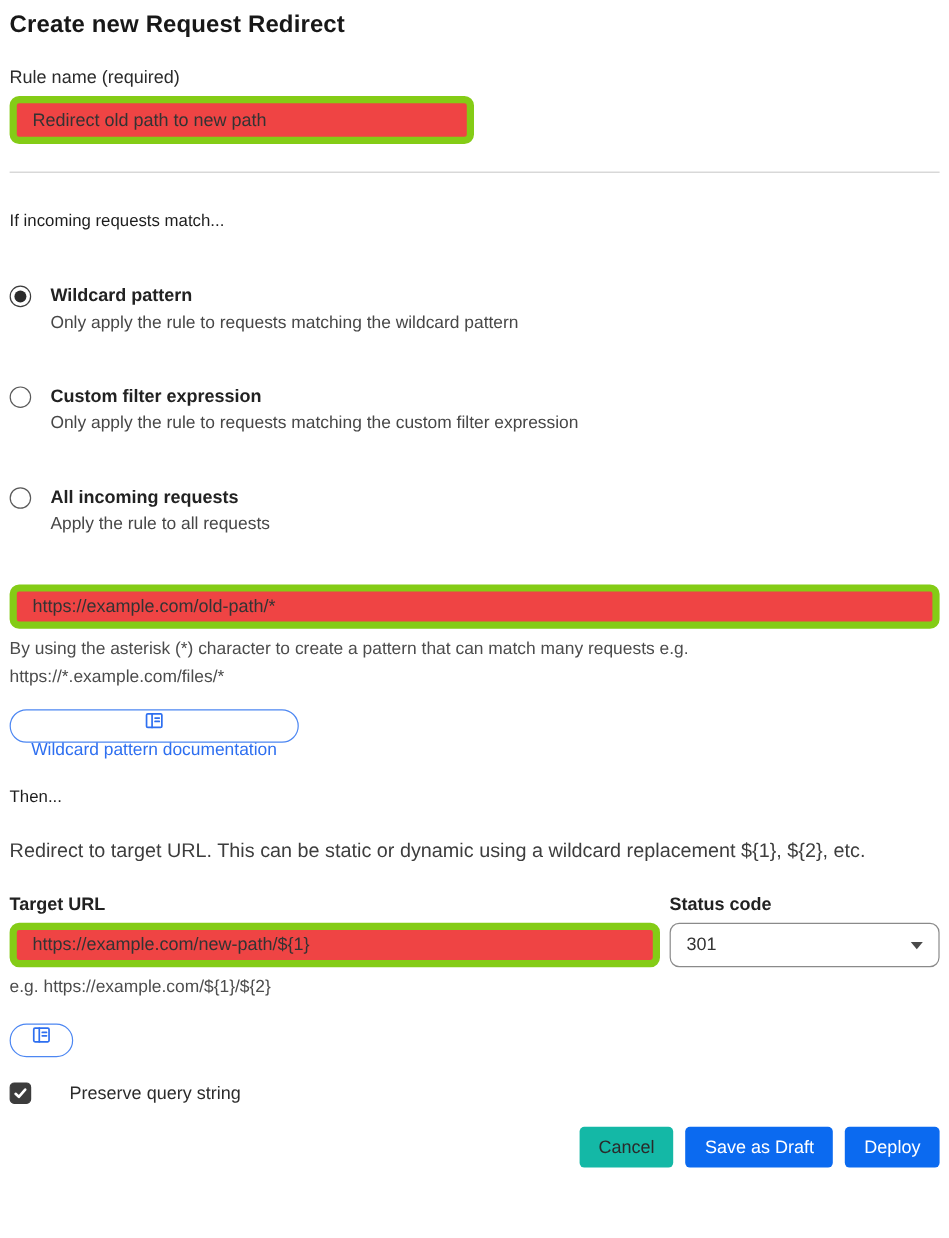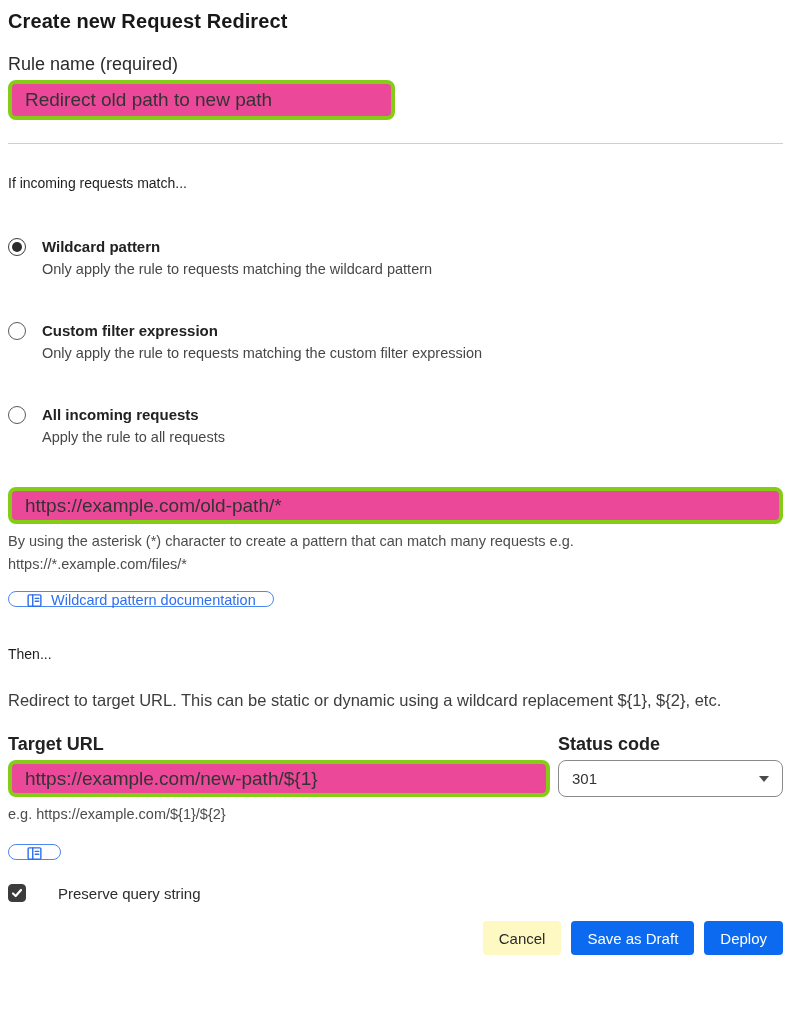--- a/index.html
+++ b/index.html
@@ -15,38 +15,38 @@
     font-size: 20px;
     line-height: 26px;
     font-weight: 700;
     color: #181818;
     letter-spacing: 0.1px;
   }
 
   .field-label {
     display: block;
     margin-top: 21px;
-    font-size: 18px;
+    font-size: 15px;
     line-height: 19px;
     color: #2b2b2b;
   }
   .field-label.bold { font-weight: 700; color: #222; }
 
   input.text-input {
     display: block;
     margin-top: 6px;
     height: 40px;
     width: 387px;
-    border: 4px solid #84cc16;
+    border: 6px solid #84cc16;
     border-radius: 8px;
     padding: 0 13px;
     font-family: "Liberation Sans", "DejaVu Sans", sans-serif;
-    font-size: 19px;
+    font-size: 15px;
     color: #333333;
-    background: #ec4899;
+    background: #ef4444;
     outline: none;
   }
   input.text-input.full { width: 100%; height: 37px; }
 
   .help-text {
     margin-top: 4px;
     font-size: 14.5px;
     line-height: 23px;
     color: #4c4c4c;
   }
@@ -95,30 +95,32 @@
     font-size: 14.5px;
     line-height: 21px;
     color: #474747;
   }
 
   .url-block { margin-top: 39px; }
 
   .doc-button {
     margin-top: 15px;
     display: inline-flex;
+    align-items: center;
     gap: 8px;
-    height: 16px;
+    height: 28px;
     padding: 0 17px;
     background: #ffffff;
     border: 1px solid #4d87f2;
     border-radius: 999px;
     color: #2e6ff0;
     font-family: "Liberation Sans", "DejaVu Sans", sans-serif;
     font-size: 14.5px;
     cursor: pointer;
+    flex-direction: column;
   }
   .doc-button svg { display: block; }
 
   p.then-desc {
     margin-top: 25px;
     font-size: 16.5px;
     line-height: 21px;
     color: #3d3d3d;
   }
 
@@ -176,21 +178,21 @@
   }
   .btn {
     border: none;
     border-radius: 4px;
     height: 34px;
     padding: 0 16px;
     font-family: "Liberation Sans", "DejaVu Sans", sans-serif;
     font-size: 15px;
     cursor: pointer;
   }
-  .btn-secondary { background: #fef9c3; color: #2a2a2a; }
+  .btn-secondary { background: #14b8a6; color: #2a2a2a; }
   .btn-primary  { background: #0b6af0; color: #ffffff; }
 </style>
 </head>
 <body>
 
 <main>
 
   <h1 class="page-title">Create new Request Redirect</h1>
 
   <section>

